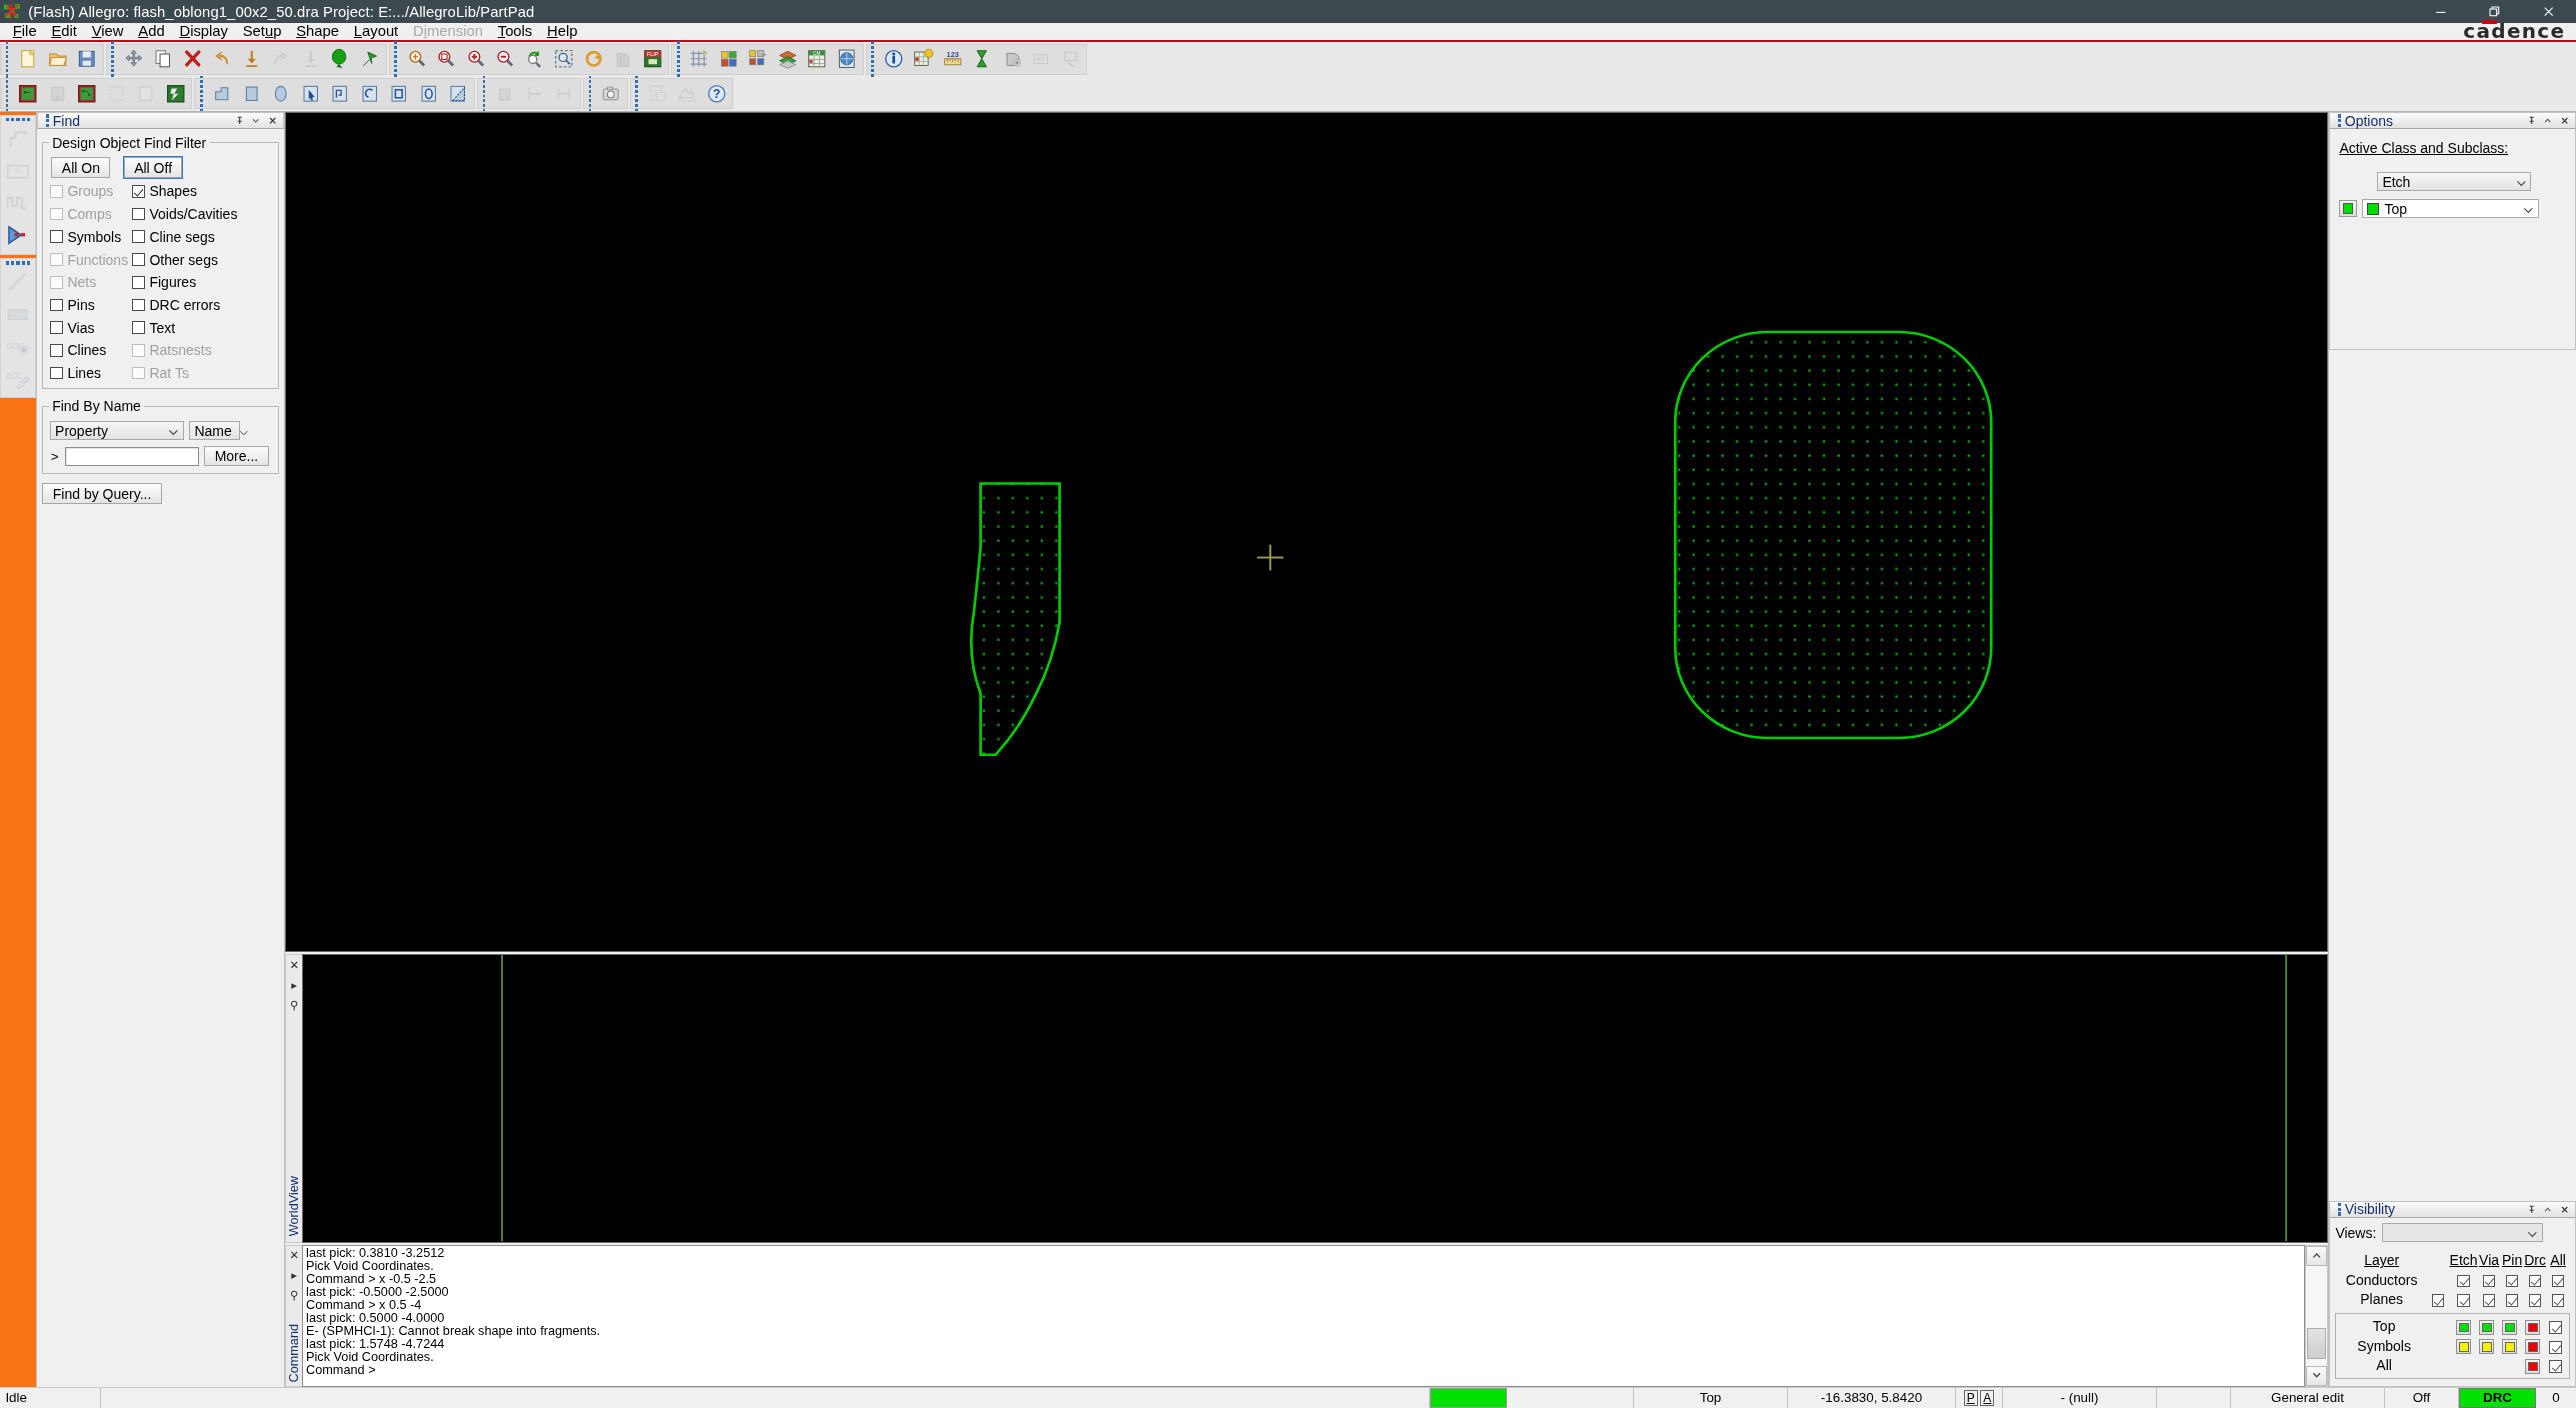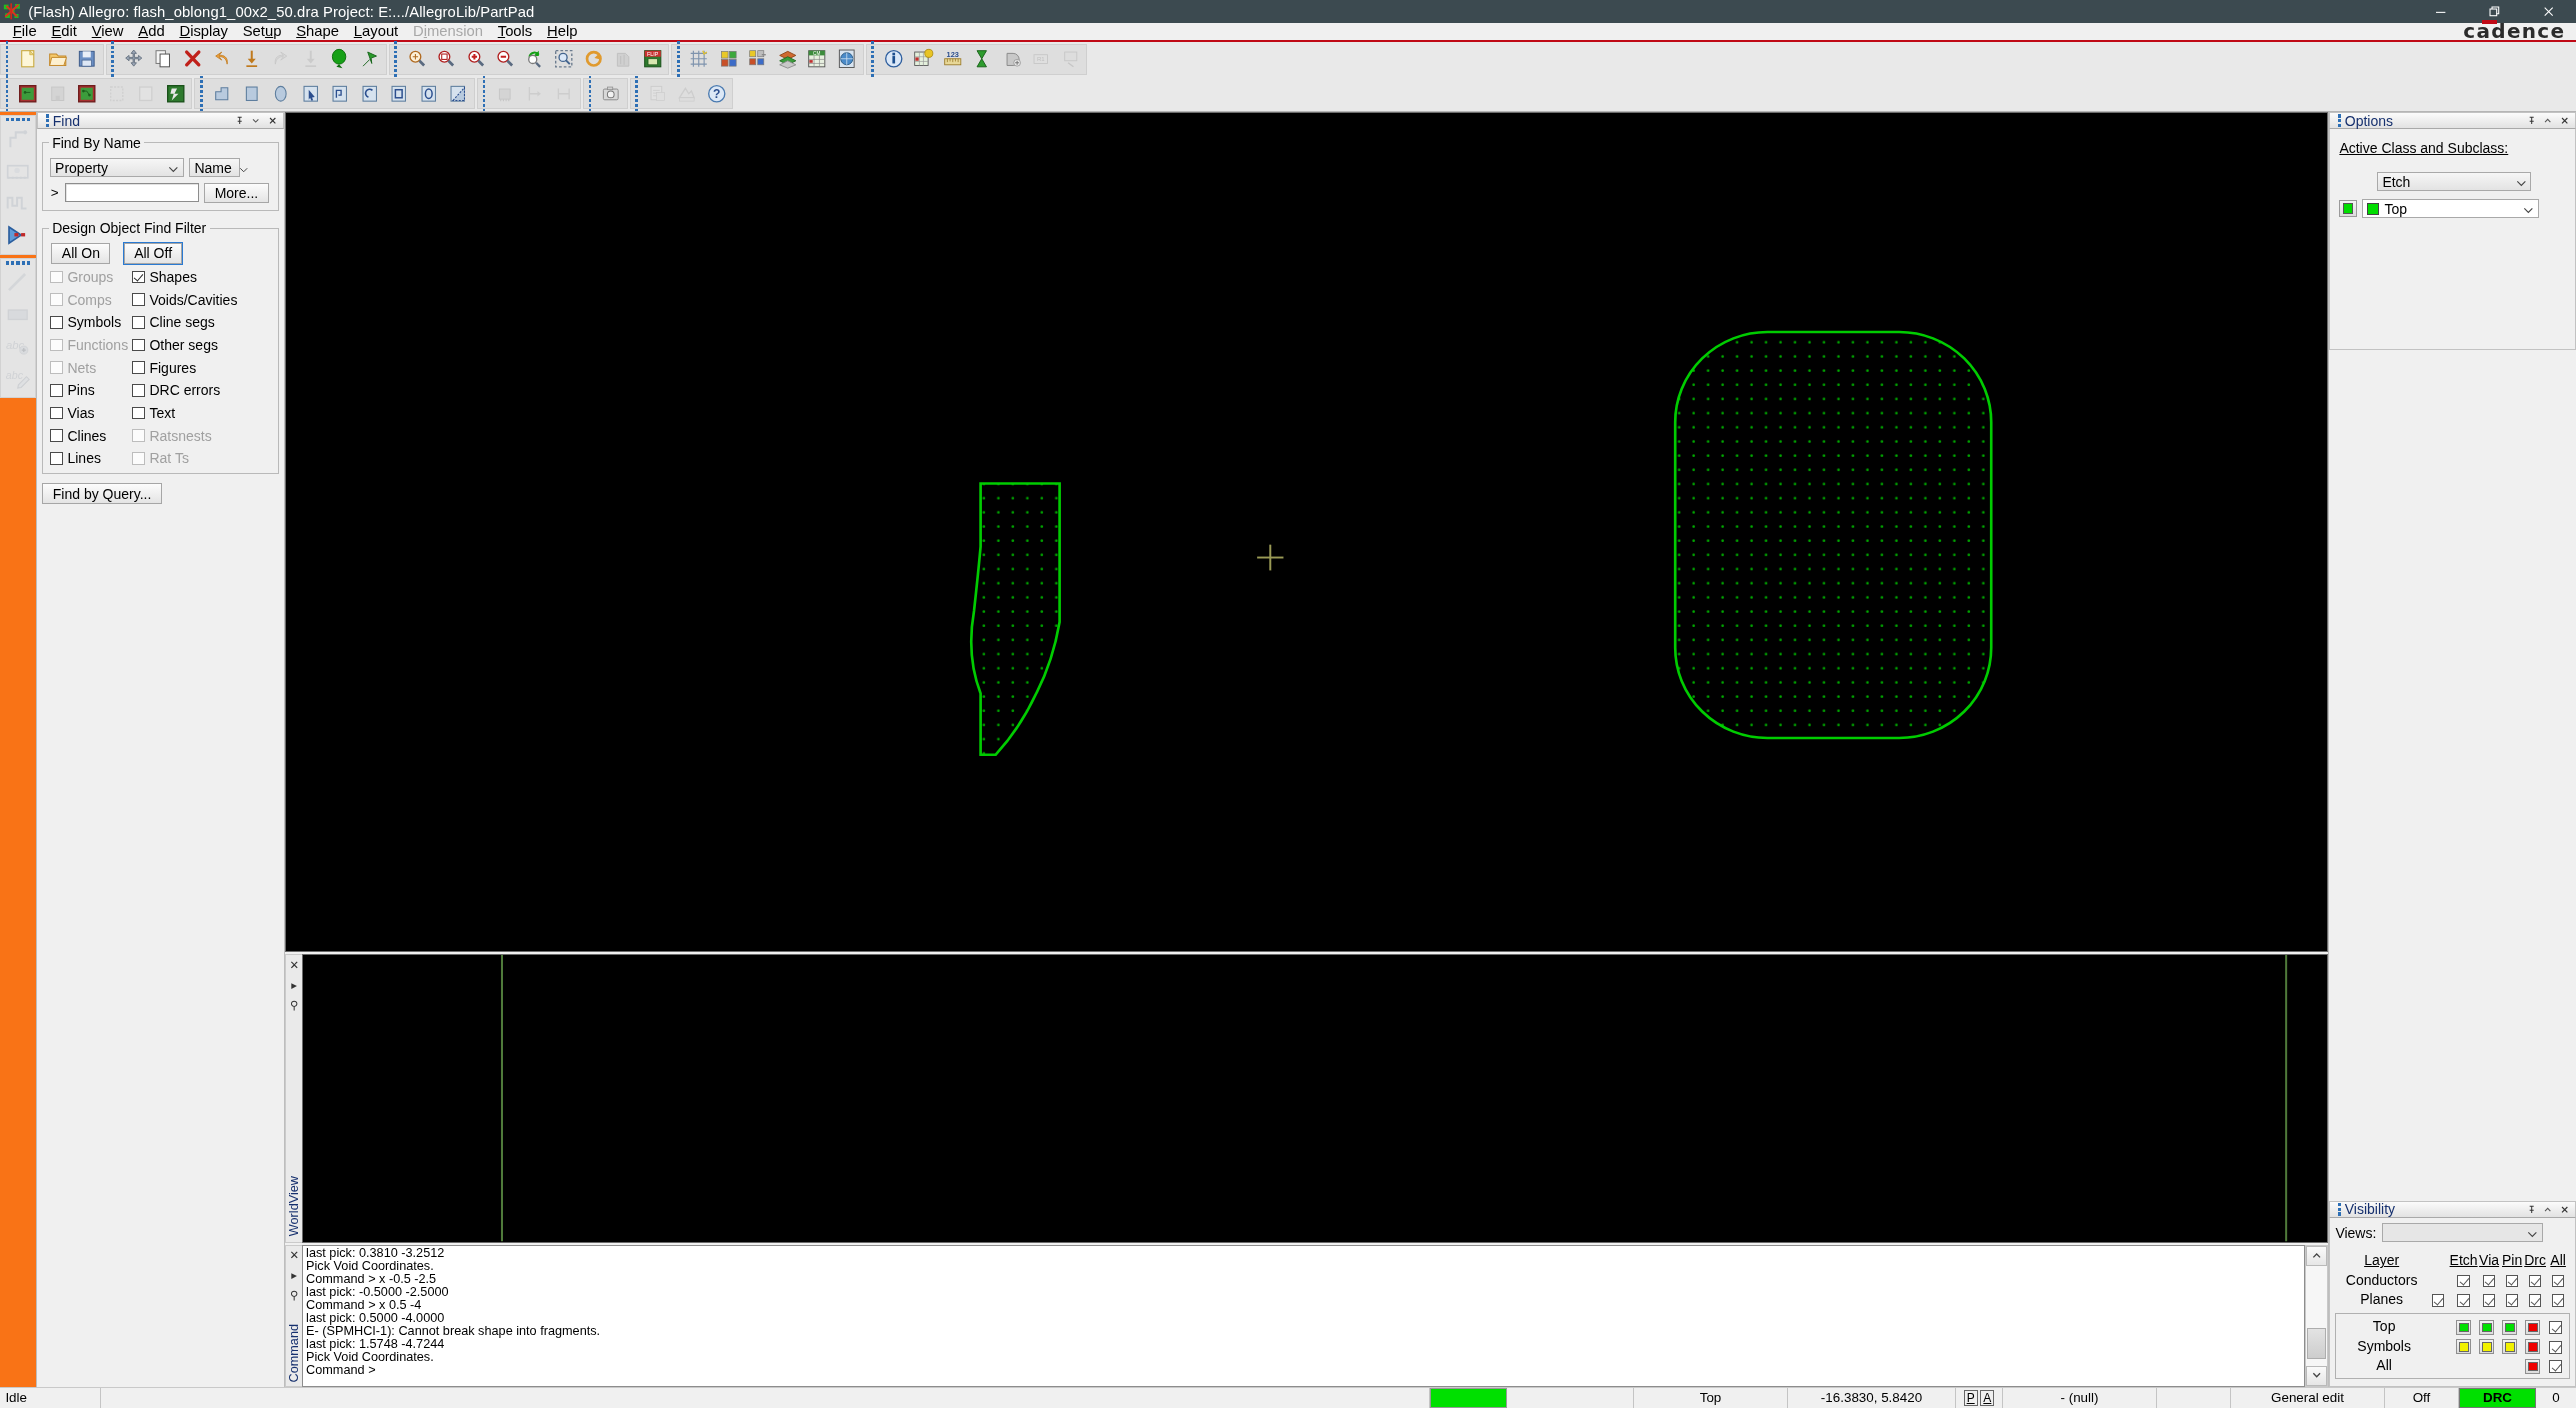--- a/index.html
+++ b/index.html
@@ -841,20 +841,102 @@
           </span>
           <span class="ptool">
             <svg width="9.4" height="9.4" viewBox="0 0 14 14">
                 <path d="M3 3l8 8M11 3l-8 8" stroke="#333" stroke-width="1.7"></path>
               </svg>
           </span>
         </span>
       </div>
       <div class="findbody">
         <fieldset class="grp">
+          <legend>Design Object Find Filter</legend>
+          <div class="btnrow">
+            <div class="sbtn">All On</div>
+            <div class="sbtn focus">All Off</div>
+          </div>
+          <div class="cbgrid" id="filtergrid">
+              <div class="cbitem dim">
+                <span class="cbox"></span>
+                <span>Groups</span>
+              </div>
+              <div class="cbitem">
+                <span class="cbox on"></span>
+                <span>Shapes</span>
+              </div>
+              <div class="cbitem dim">
+                <span class="cbox"></span>
+                <span>Comps</span>
+              </div>
+              <div class="cbitem">
+                <span class="cbox"></span>
+                <span>Voids/Cavities</span>
+              </div>
+              <div class="cbitem">
+                <span class="cbox"></span>
+                <span>Symbols</span>
+              </div>
+              <div class="cbitem">
+                <span class="cbox"></span>
+                <span>Cline segs</span>
+              </div>
+              <div class="cbitem dim">
+                <span class="cbox"></span>
+                <span>Functions</span>
+              </div>
+              <div class="cbitem">
+                <span class="cbox"></span>
+                <span>Other segs</span>
+              </div>
+              <div class="cbitem dim">
+                <span class="cbox"></span>
+                <span>Nets</span>
+              </div>
+              <div class="cbitem">
+                <span class="cbox"></span>
+                <span>Figures</span>
+              </div>
+              <div class="cbitem">
+                <span class="cbox"></span>
+                <span>Pins</span>
+              </div>
+              <div class="cbitem">
+                <span class="cbox"></span>
+                <span>DRC errors</span>
+              </div>
+              <div class="cbitem">
+                <span class="cbox"></span>
+                <span>Vias</span>
+              </div>
+              <div class="cbitem">
+                <span class="cbox"></span>
+                <span>Text</span>
+              </div>
+              <div class="cbitem">
+                <span class="cbox"></span>
+                <span>Clines</span>
+              </div>
+              <div class="cbitem dim">
+                <span class="cbox"></span>
+                <span>Ratsnests</span>
+              </div>
+              <div class="cbitem">
+                <span class="cbox"></span>
+                <span>Lines</span>
+              </div>
+              <div class="cbitem dim">
+                <span class="cbox"></span>
+                <span>Rat Ts</span>
+              </div>
+            </div>
+        </fieldset>
+
+        <fieldset class="grp">
           <legend>Find By Name</legend>
           <div class="fbnrow">
             <div class="sel w-prop">
               <span>Property</span>
               <span class="chev">
                 <svg width="10.7" height="6.7" viewBox="0 0 16 10">
                     <path d="M2 2l6 6 6-6" stroke="#444" stroke-width="1.7" fill="none"></path>
                   </svg>
               </span>
             </div>
@@ -865,102 +947,20 @@
                     <path d="M2 2l6 6 6-6" stroke="#444" stroke-width="1.7" fill="none"></path>
                   </svg>
               </span>
             </div>
           </div>
           <div class="fbnrow" style="margin-top:5.4px;">
             <span class="arrowchar">&gt;</span>
             <input class="txtin" type="text" value="" placeholder="" style="">
             <div class="sbtn">More...</div>
           </div>
-        </fieldset>
-
-        <fieldset class="grp">
-          <legend>Design Object Find Filter</legend>
-          <div class="btnrow">
-            <div class="sbtn">All On</div>
-            <div class="sbtn focus">All Off</div>
-          </div>
-          <div class="cbgrid" id="filtergrid">
-              <div class="cbitem dim">
-                <span class="cbox"></span>
-                <span>Groups</span>
-              </div>
-              <div class="cbitem">
-                <span class="cbox on"></span>
-                <span>Shapes</span>
-              </div>
-              <div class="cbitem dim">
-                <span class="cbox"></span>
-                <span>Comps</span>
-              </div>
-              <div class="cbitem">
-                <span class="cbox"></span>
-                <span>Voids/Cavities</span>
-              </div>
-              <div class="cbitem">
-                <span class="cbox"></span>
-                <span>Symbols</span>
-              </div>
-              <div class="cbitem">
-                <span class="cbox"></span>
-                <span>Cline segs</span>
-              </div>
-              <div class="cbitem dim">
-                <span class="cbox"></span>
-                <span>Functions</span>
-              </div>
-              <div class="cbitem">
-                <span class="cbox"></span>
-                <span>Other segs</span>
-              </div>
-              <div class="cbitem dim">
-                <span class="cbox"></span>
-                <span>Nets</span>
-              </div>
-              <div class="cbitem">
-                <span class="cbox"></span>
-                <span>Figures</span>
-              </div>
-              <div class="cbitem">
-                <span class="cbox"></span>
-                <span>Pins</span>
-              </div>
-              <div class="cbitem">
-                <span class="cbox"></span>
-                <span>DRC errors</span>
-              </div>
-              <div class="cbitem">
-                <span class="cbox"></span>
-                <span>Vias</span>
-              </div>
-              <div class="cbitem">
-                <span class="cbox"></span>
-                <span>Text</span>
-              </div>
-              <div class="cbitem">
-                <span class="cbox"></span>
-                <span>Clines</span>
-              </div>
-              <div class="cbitem dim">
-                <span class="cbox"></span>
-                <span>Ratsnests</span>
-              </div>
-              <div class="cbitem">
-                <span class="cbox"></span>
-                <span>Lines</span>
-              </div>
-              <div class="cbitem dim">
-                <span class="cbox"></span>
-                <span>Rat Ts</span>
-              </div>
-            </div>
         </fieldset>
 
         <div class="sbtn" style="display:inline-block;">Find by Query...</div>
       </div>
     </div>
 
     <div class="center">
 
       <div class="canvaswrap">
         <div class="canvas">

